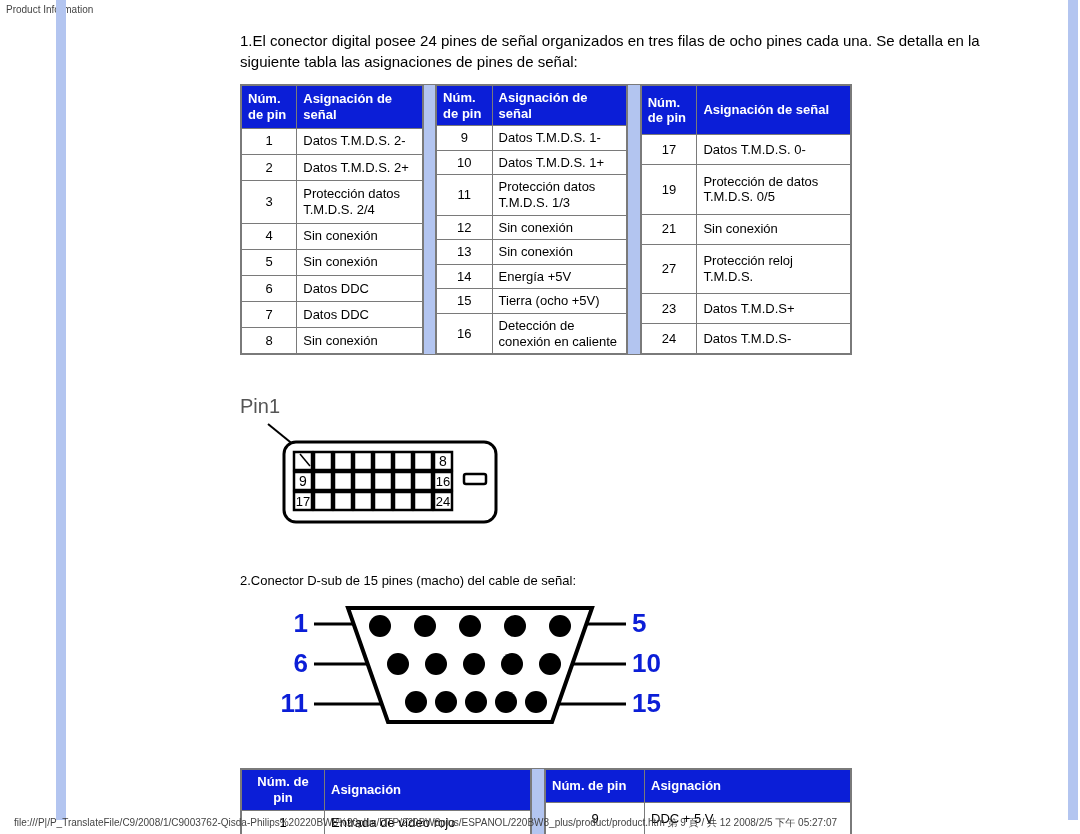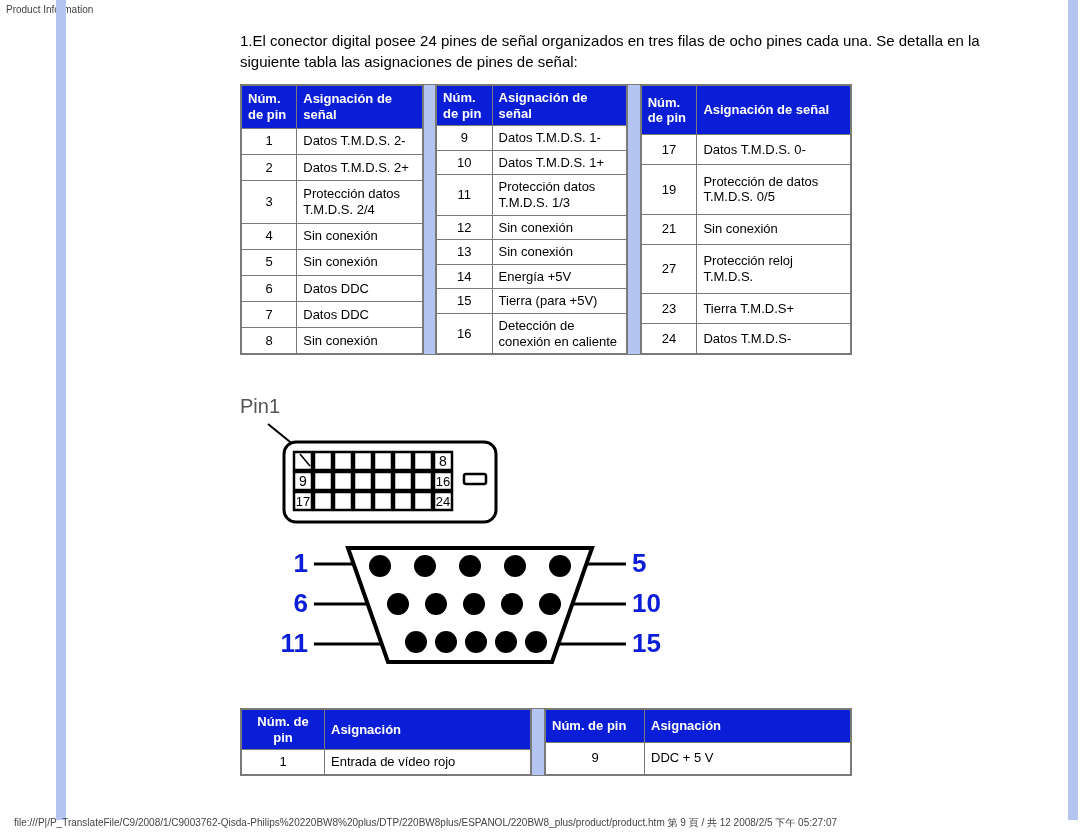--- a/index.html
+++ b/index.html
@@ -105,21 +105,21 @@
             <tr>
               <td class="num">13</td>
               <td>Sin conexión</td>
             </tr>
             <tr>
               <td class="num">14</td>
               <td>Energía +5V</td>
             </tr>
             <tr>
               <td class="num">15</td>
-              <td>Tierra (para +5V)</td>
+              <td>Tierra (ocho +5V)</td>
             </tr>
             <tr>
               <td class="num">16</td>
               <td>Detección de conexión en caliente</td>
             </tr>
           </tbody>
       </table>
       <div class="vstrip"></div>
       <table class="pin-table">
         <tbody>
@@ -140,21 +140,21 @@
             <tr>
               <td class="num">21</td>
               <td>Sin conexión</td>
             </tr>
             <tr>
               <td class="num">27</td>
               <td>Protección reloj T.M.D.S.</td>
             </tr>
             <tr>
               <td class="num">23</td>
-              <td>Tierra T.M.D.S+</td>
+              <td>Datos T.M.D.S+</td>
             </tr>
             <tr>
               <td class="num">24</td>
               <td>Datos T.M.D.S-</td>
             </tr>
           </tbody>
       </table>
     </div>
 
     <div class="diagram-block">
@@ -198,20 +198,21 @@
 
         <text x="203" y="44" font-size="14" text-anchor="middle">8</text>
         <text x="63" y="64" font-size="14" text-anchor="middle">9</text>
         <text x="203" y="64" font-size="13" text-anchor="middle">16</text>
         <text x="63" y="84" font-size="13" text-anchor="middle">17</text>
         <text x="203" y="84" font-size="13" text-anchor="middle">24</text>
         <line x1="60" y1="32" x2="70" y2="44" stroke="#000" stroke-width="1.5"></line>
       </svg>
     </div>
 
+    <div class="para para2">2.Conector D-sub de 15 pines (macho) del cable de señal:</div>
 
     <svg class="dsub-svg" width="410" height="130">
 
       <text x="38" y="30" font-size="26" font-weight="bold" fill="#0b1ed7" text-anchor="end">1</text>
       <text x="38" y="70" font-size="26" font-weight="bold" fill="#0b1ed7" text-anchor="end">6</text>
       <text x="38" y="110" font-size="26" font-weight="bold" fill="#0b1ed7" text-anchor="end">11</text>
 
       <text x="362" y="30" font-size="26" font-weight="bold" fill="#0b1ed7">5</text>
       <text x="362" y="70" font-size="26" font-weight="bold" fill="#0b1ed7">10</text>
       <text x="362" y="110" font-size="26" font-weight="bold" fill="#0b1ed7">15</text>

